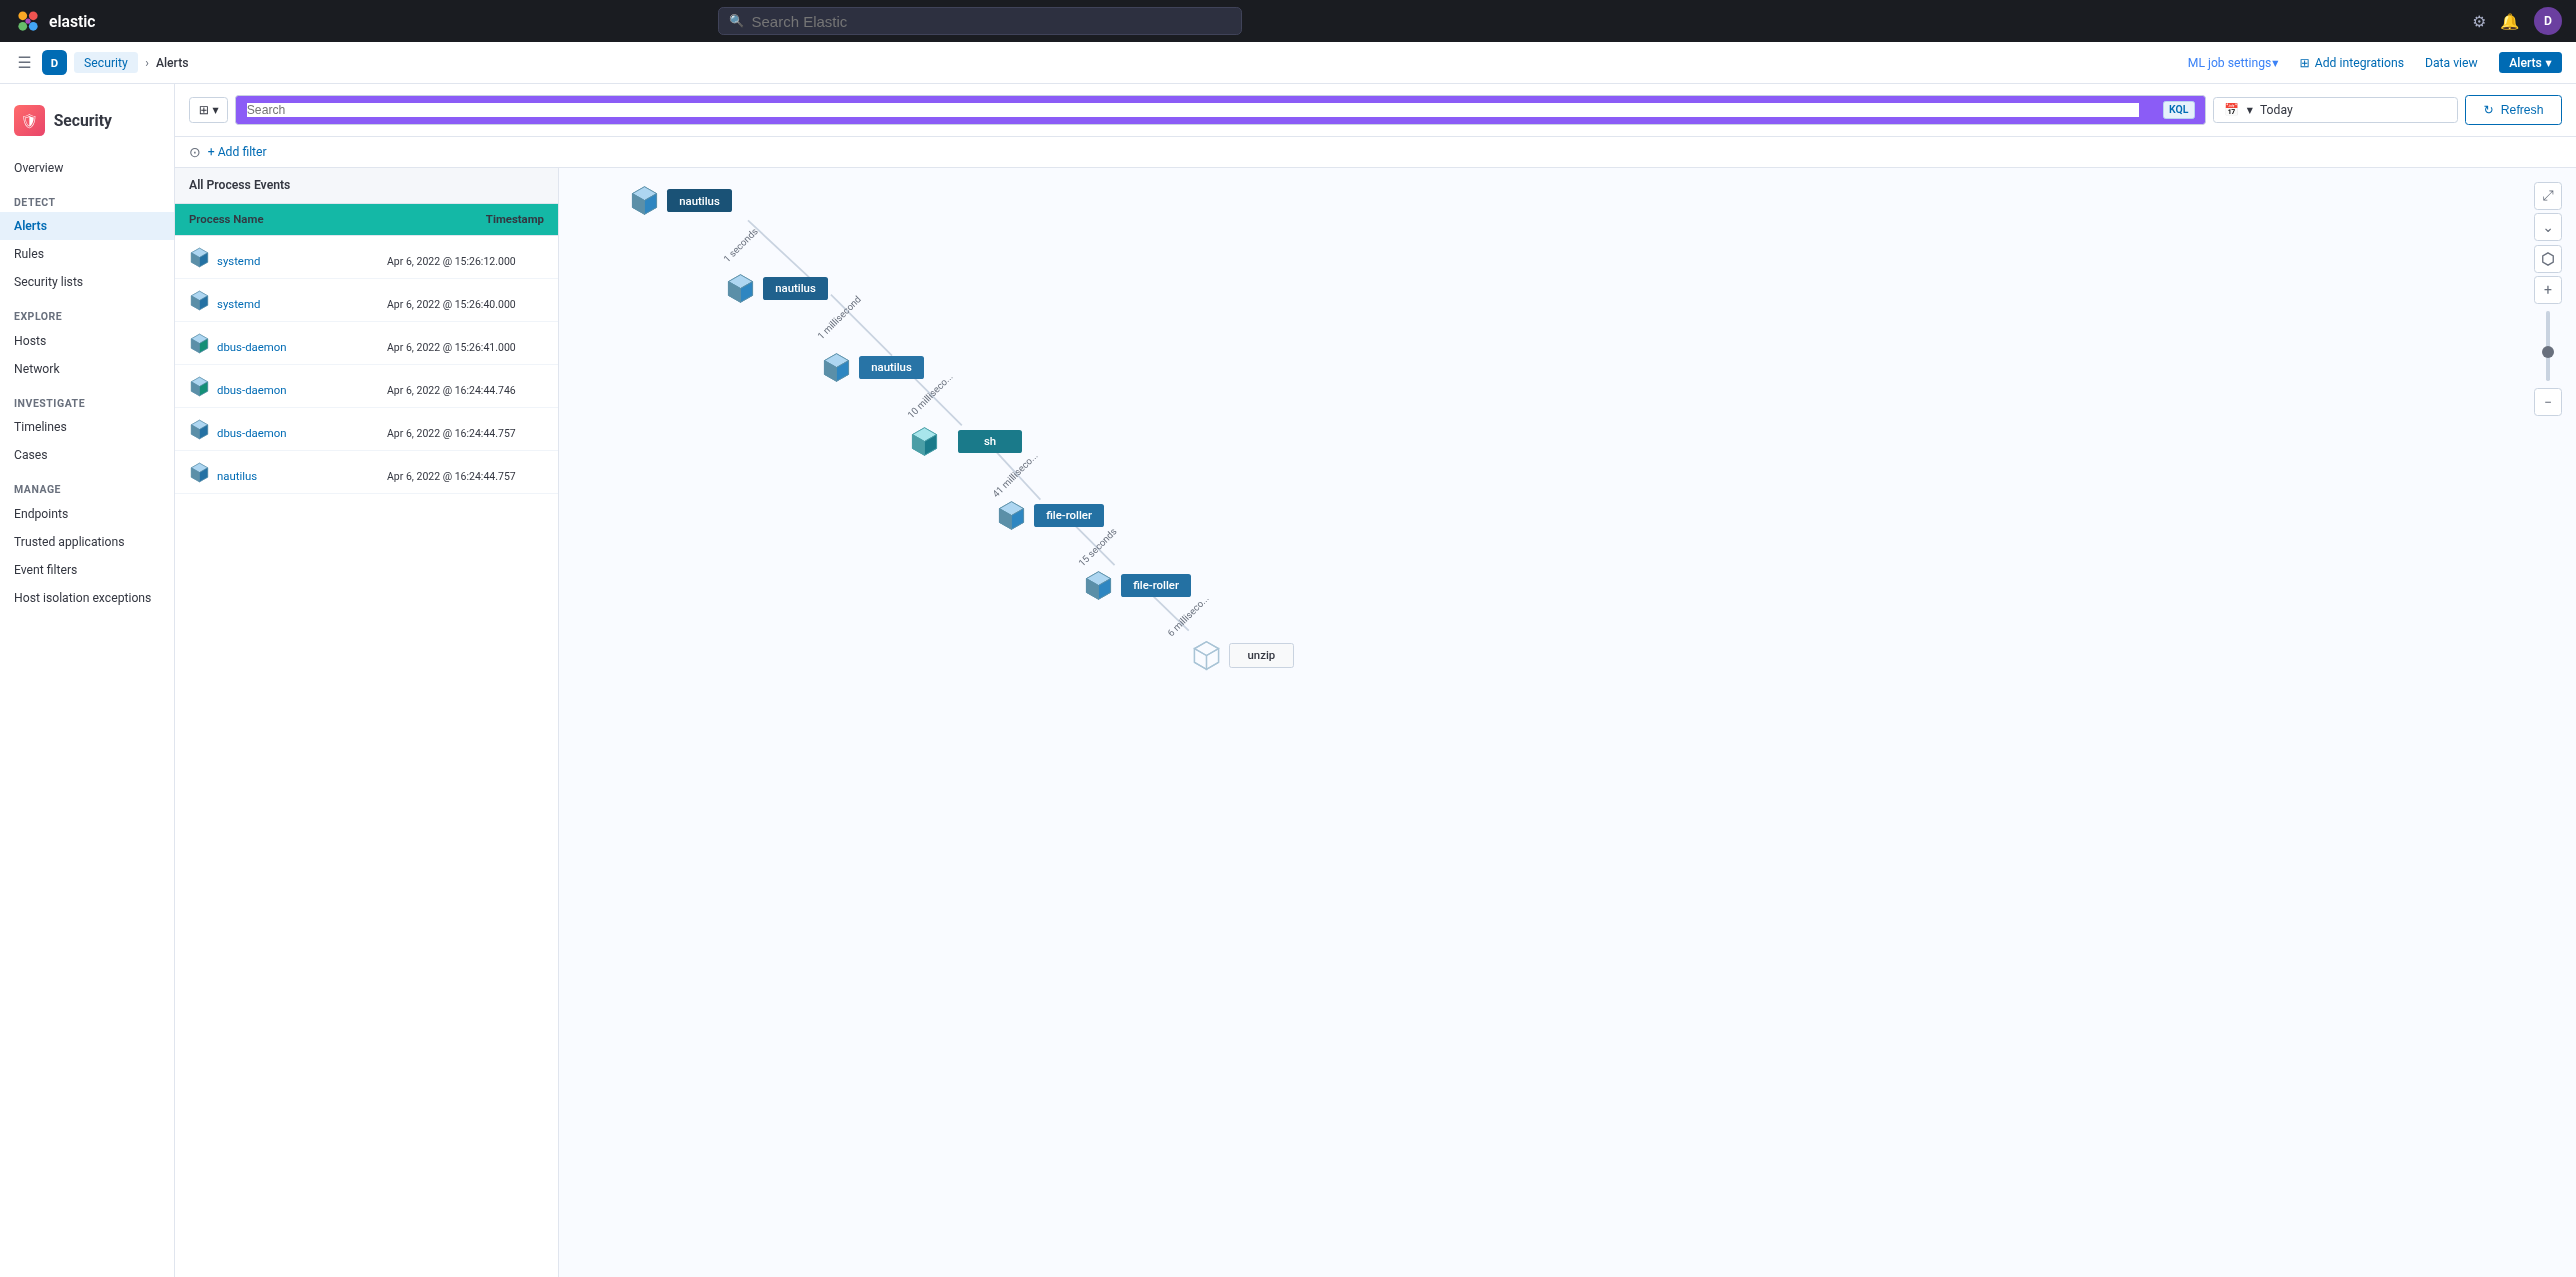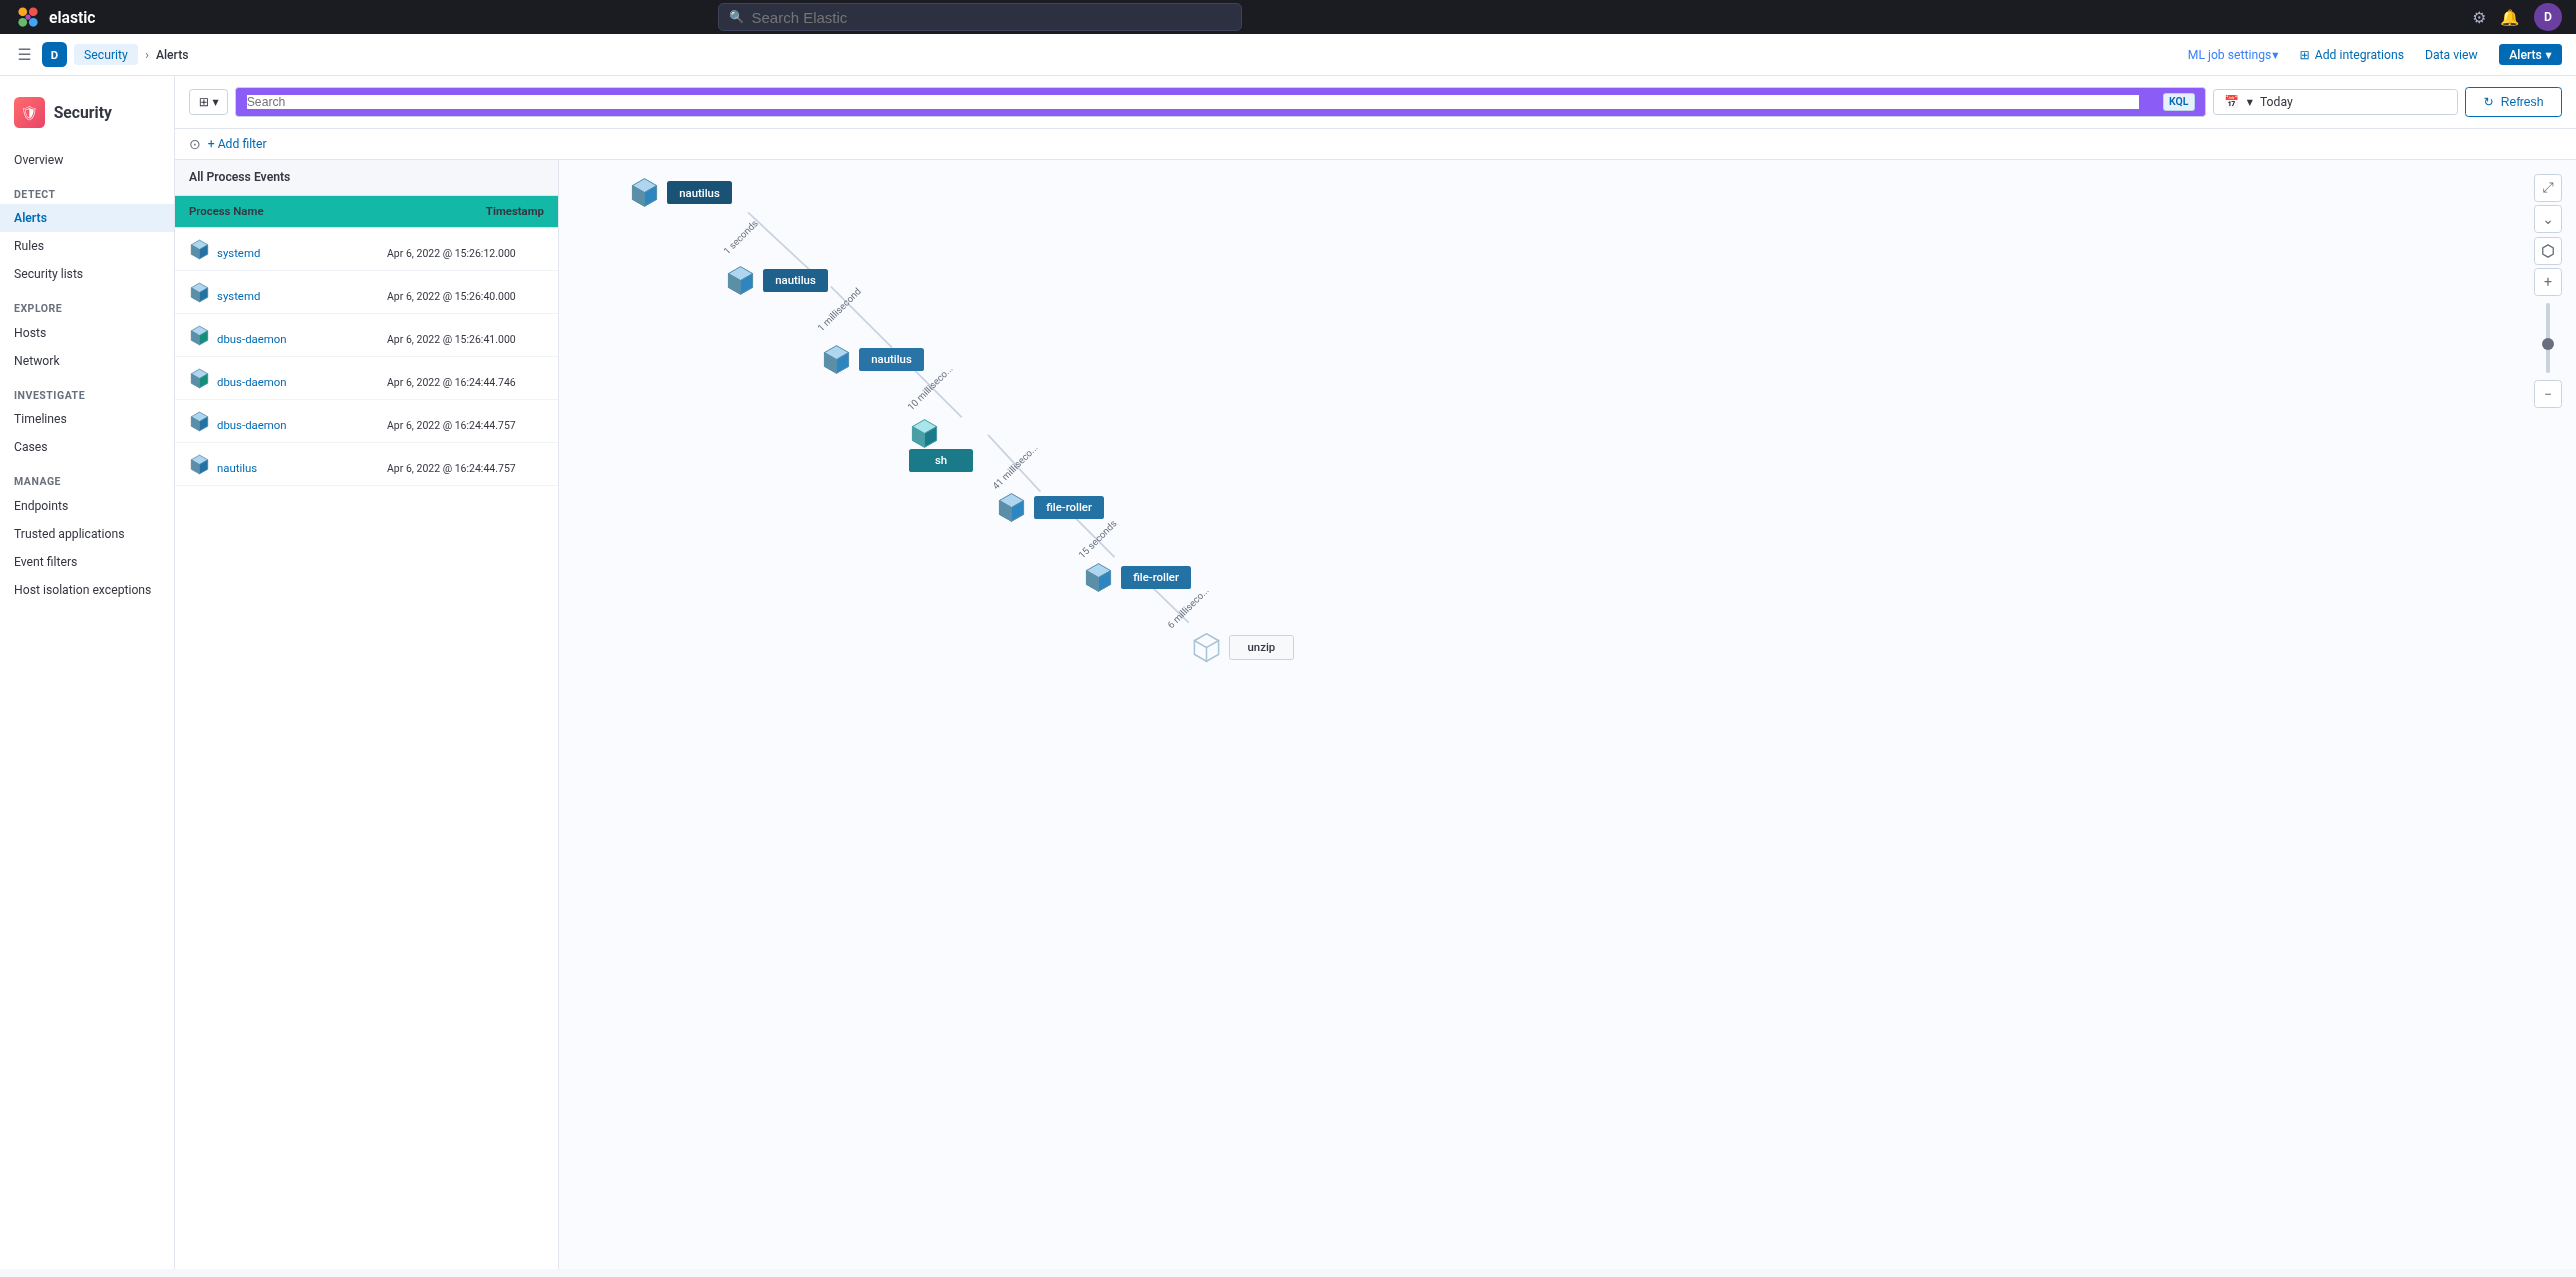--- a/index.html
+++ b/index.html
@@ -3,21 +3,21 @@
   <meta charset="utf-8">
   <style>
     * { box-sizing: border-box; margin: 0; padding: 0; }
     body { font-family: -apple-system, BlinkMacSystemFont, 'Segoe UI', Roboto, sans-serif; background: #f5f7fa; overflow: hidden; }
 
     
     .top-nav {
       display: flex;
       align-items: center;
       background: #1a1c21;
-      height: 34px;
+      height: 42px;
       padding: 0 14px;
       gap: 14px;
     }
     .elastic-logo {
       display: flex;
       align-items: center;
       gap: 7px;
       color: white;
       font-size: 15.7px;
       font-weight: 600;
@@ -658,21 +658,21 @@
               <polygon points="4,10 18,18 18,34 4,26" fill="#5b8fa8" stroke="#5b8fa8" stroke-width="1"></polygon>
               <polygon points="32,10 18,18 18,34 32,26" fill="#2e86c1" stroke="#5b8fa8" stroke-width="1"></polygon>
             </svg>
             <div style="background:#2874a6;color:white;padding:4.4px 12.2px;border-radius:2.6px;font-size:11.4px;font-weight:500;">nautilus</div>
           </div>
         </div>
 
         <div style="position:absolute;top:243px;left:350px;font-size:9.6px;color:#69707d;transform:rotate(-45deg);transform-origin:left center;">10 milliseco...</div>
 
         <div style="position:absolute;top:258px;left:350px;">
-          <div style="display:flex;align-items:flex-start;gap:0;flex-direction:column;">
+          <div style="display:flex;align-items:center;gap:18px;">
             <svg width="31" height="31" viewBox="0 0 36 36">
               <polygon points="18,2 32,10 32,26 18,34 4,26 4,10" fill="#7ecdd4" stroke="#4a9ea6" stroke-width="1"></polygon>
               <polygon points="18,2 32,10 18,18 4,10" fill="#a8e6ec" stroke="#4a9ea6" stroke-width="1"></polygon>
               <polygon points="4,10 18,18 18,34 4,26" fill="#4a9ea6" stroke="#4a9ea6" stroke-width="1"></polygon>
               <polygon points="32,10 18,18 18,34 32,26" fill="#1a7a8a" stroke="#4a9ea6" stroke-width="1"></polygon>
             </svg>
             <div style="background:#1a7a8a;color:white;padding:4.4px 26px;border-radius:2.6px;font-size:11.4px;font-weight:500;">sh</div>
           </div>
         </div>
 

